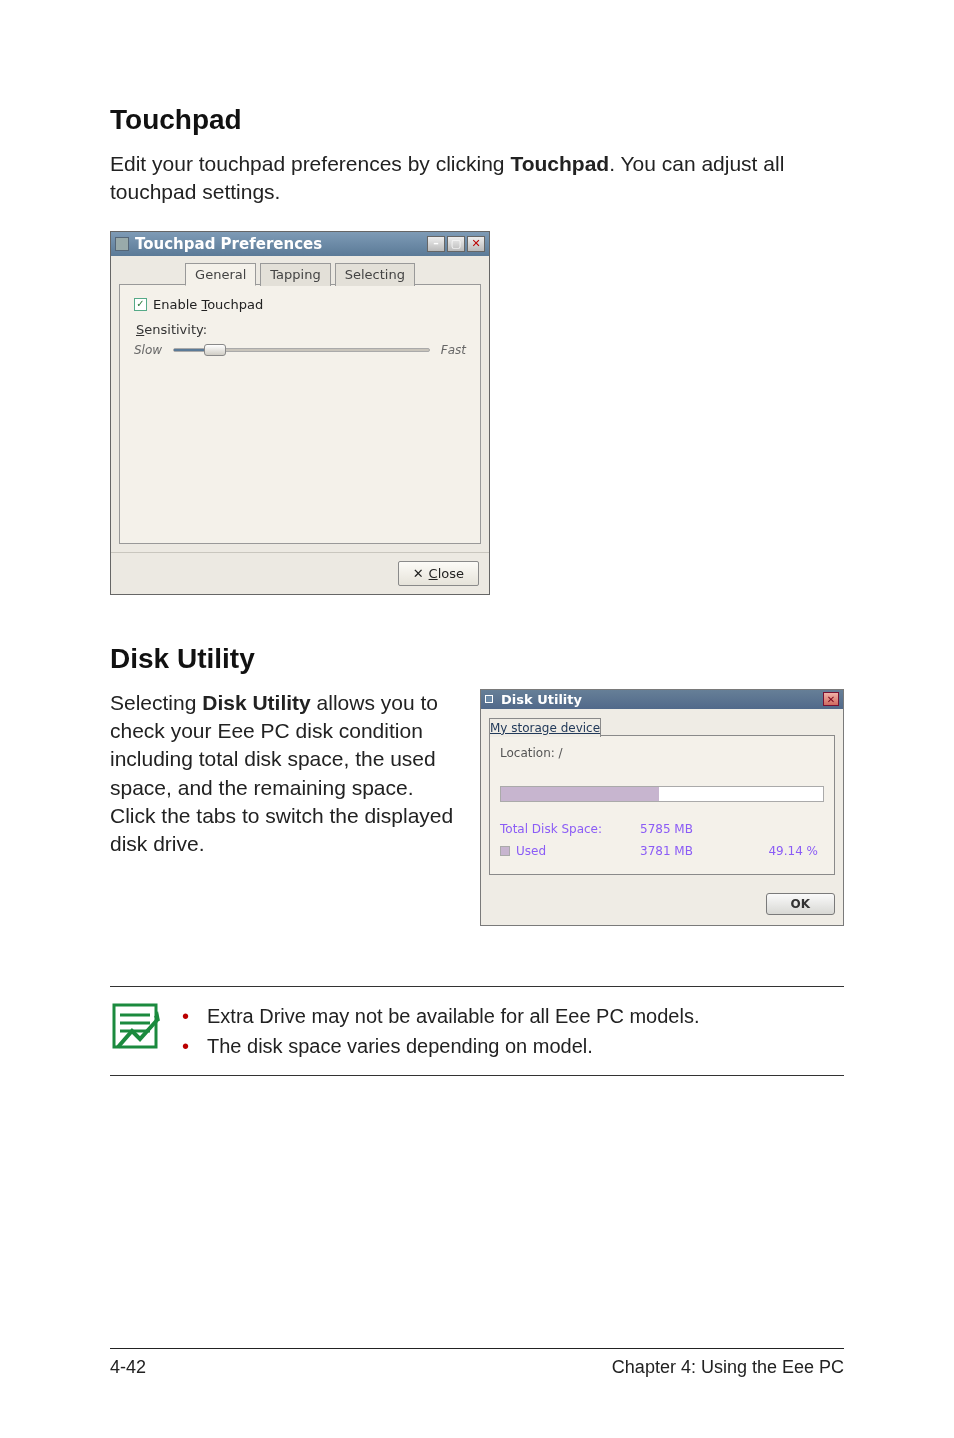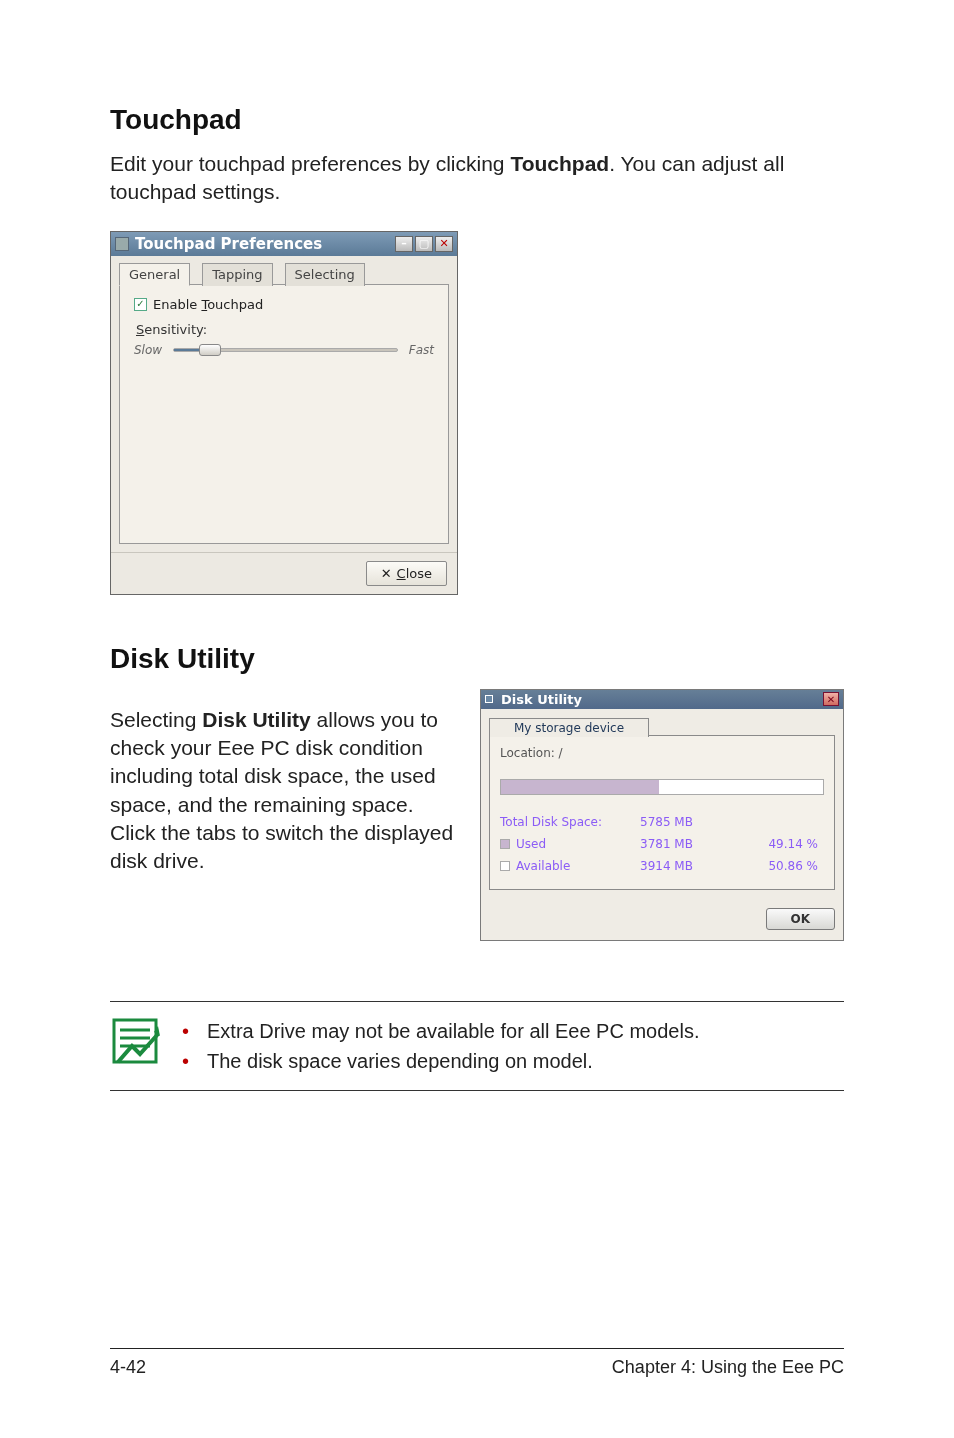--- a/index.html
+++ b/index.html
@@ -21,21 +21,21 @@
   p.body {
     font-size: 21px;
     line-height: 1.35;
     color: #222;
     margin-bottom: 24px;
   }
   .bold { font-weight: 700; }
 
   
   .win1 {
-    width: 348px;
+    width: 380px;
     border: 1px solid #666;
     background: #ece9e2;
     margin-bottom: 48px;
     font-family: "DejaVu Sans", Arial, sans-serif;
   }
   .win1-title {
     display: flex;
     align-items: center;
     background: linear-gradient(#7e9bb6, #5b7a97);
     padding: 3px 4px;
@@ -51,23 +51,24 @@
     width: 18px; height: 16px;
     display: inline-flex; align-items: center; justify-content: center;
     font-size: 11px; margin-left: 2px;
     background: linear-gradient(#eee,#bbb);
     border: 1px solid #666;
   }
   .win1-title .ctrl.close { color: #b00; font-weight: 700; }
   .win1-body { padding: 6px 8px 8px 8px; }
   .tabs {
     display: flex;
-    gap: 12px;
+    gap: 4px;
     margin-bottom: -1px;
     font-size: 13px;
+    justify-content: center;
   }
   .tab {
     padding: 3px 9px;
     background: #e3e0d8;
     border: 1px solid #999;
     border-bottom: none;
     color: #444;
     position: relative;
     top: 1px;
   }
@@ -110,21 +111,21 @@
     padding: 4px 14px;
     font-size: 13px;
     border-radius: 2px;
     display: inline-flex; align-items: center; gap: 5px;
   }
   .btn .x { font-weight: 700; }
   .btn .ul { text-decoration: underline; }
 
   
   .du-row { display: flex; gap: 18px; align-items: flex-start; margin-bottom: 60px; }
-  .du-row .txt { flex: 0 0 352px; margin-top: 17px; }
+  .du-row .txt { flex: 0 0 352px; }
 
   .win2 {
     flex: 1;
     border: 1px solid #7a7a7a;
     background: #efece5;
     font-family: "DejaVu Sans", Arial, sans-serif;
   }
   .win2-title {
     display: flex; align-items: center;
     background: linear-gradient(#667f97,#51698a);
@@ -135,33 +136,34 @@
   .win2-title .closex {
     width: 16px; height: 14px;
     background: linear-gradient(#f2b0a8,#d06a5f);
     border: 1px solid #713; color: #7a001a;
     display: inline-flex; align-items: center; justify-content: center;
     font-size: 10px; font-weight: 700;
   }
   .win2-body { padding: 8px 8px 10px 8px; }
   .tabs2 { display: flex; font-size: 12px; margin-bottom: -1px; }
   .tab2 {
-    padding: 2px 24px;
+    padding: 2px 0;
     color: #223a5a;
+    text-decoration: underline;
     border: 1px solid #8a8a8a;
     border-bottom: none;
     background: #efece5;
     position: relative; top: 1px; z-index: 2;
   }
   .tab2-pane {
     border: 1px solid #8a8a8a;
     background: #f4f1ea;
     padding: 10px 10px 12px 10px;
   }
-  .loc { font-size: 12px; color: #555; margin-bottom: 19px; }
+  .loc { font-size: 12px; color: #555; margin-bottom: 26px; }
   .usagebar {
     height: 16px; width: 100%;
     border: 1px solid #aaa; background: #fff;
     margin-bottom: 16px;
     position: relative;
   }
   .usagebar .usedfill {
     position: absolute; left:0; top:0; bottom:0; width: 49.14%;
     background: #c7b5cf;
   }
@@ -304,28 +306,20 @@
           <span class="pct"></span>
         </div>
         <div class="du-line">
           <span class="lbl">
               <span class="sw used"></span>
               <span>Used</span>
             </span>
           <span class="val">3781 MB</span>
           <span class="pct">49.14 %</span>
         </div>
-        <div class="du-line">
-          <span class="lbl">
-              <span class="sw"></span>
-              <span>Available</span>
-            </span>
-          <span class="val">3914 MB</span>
-          <span class="pct">50.86 %</span>
-        </div>
       </div>
     </div>
     <div class="win2-footer">
       <div class="btn2">OK</div>
     </div>
   </div>
 </div>
 
 <div class="note">
   <div class="note-icon">

